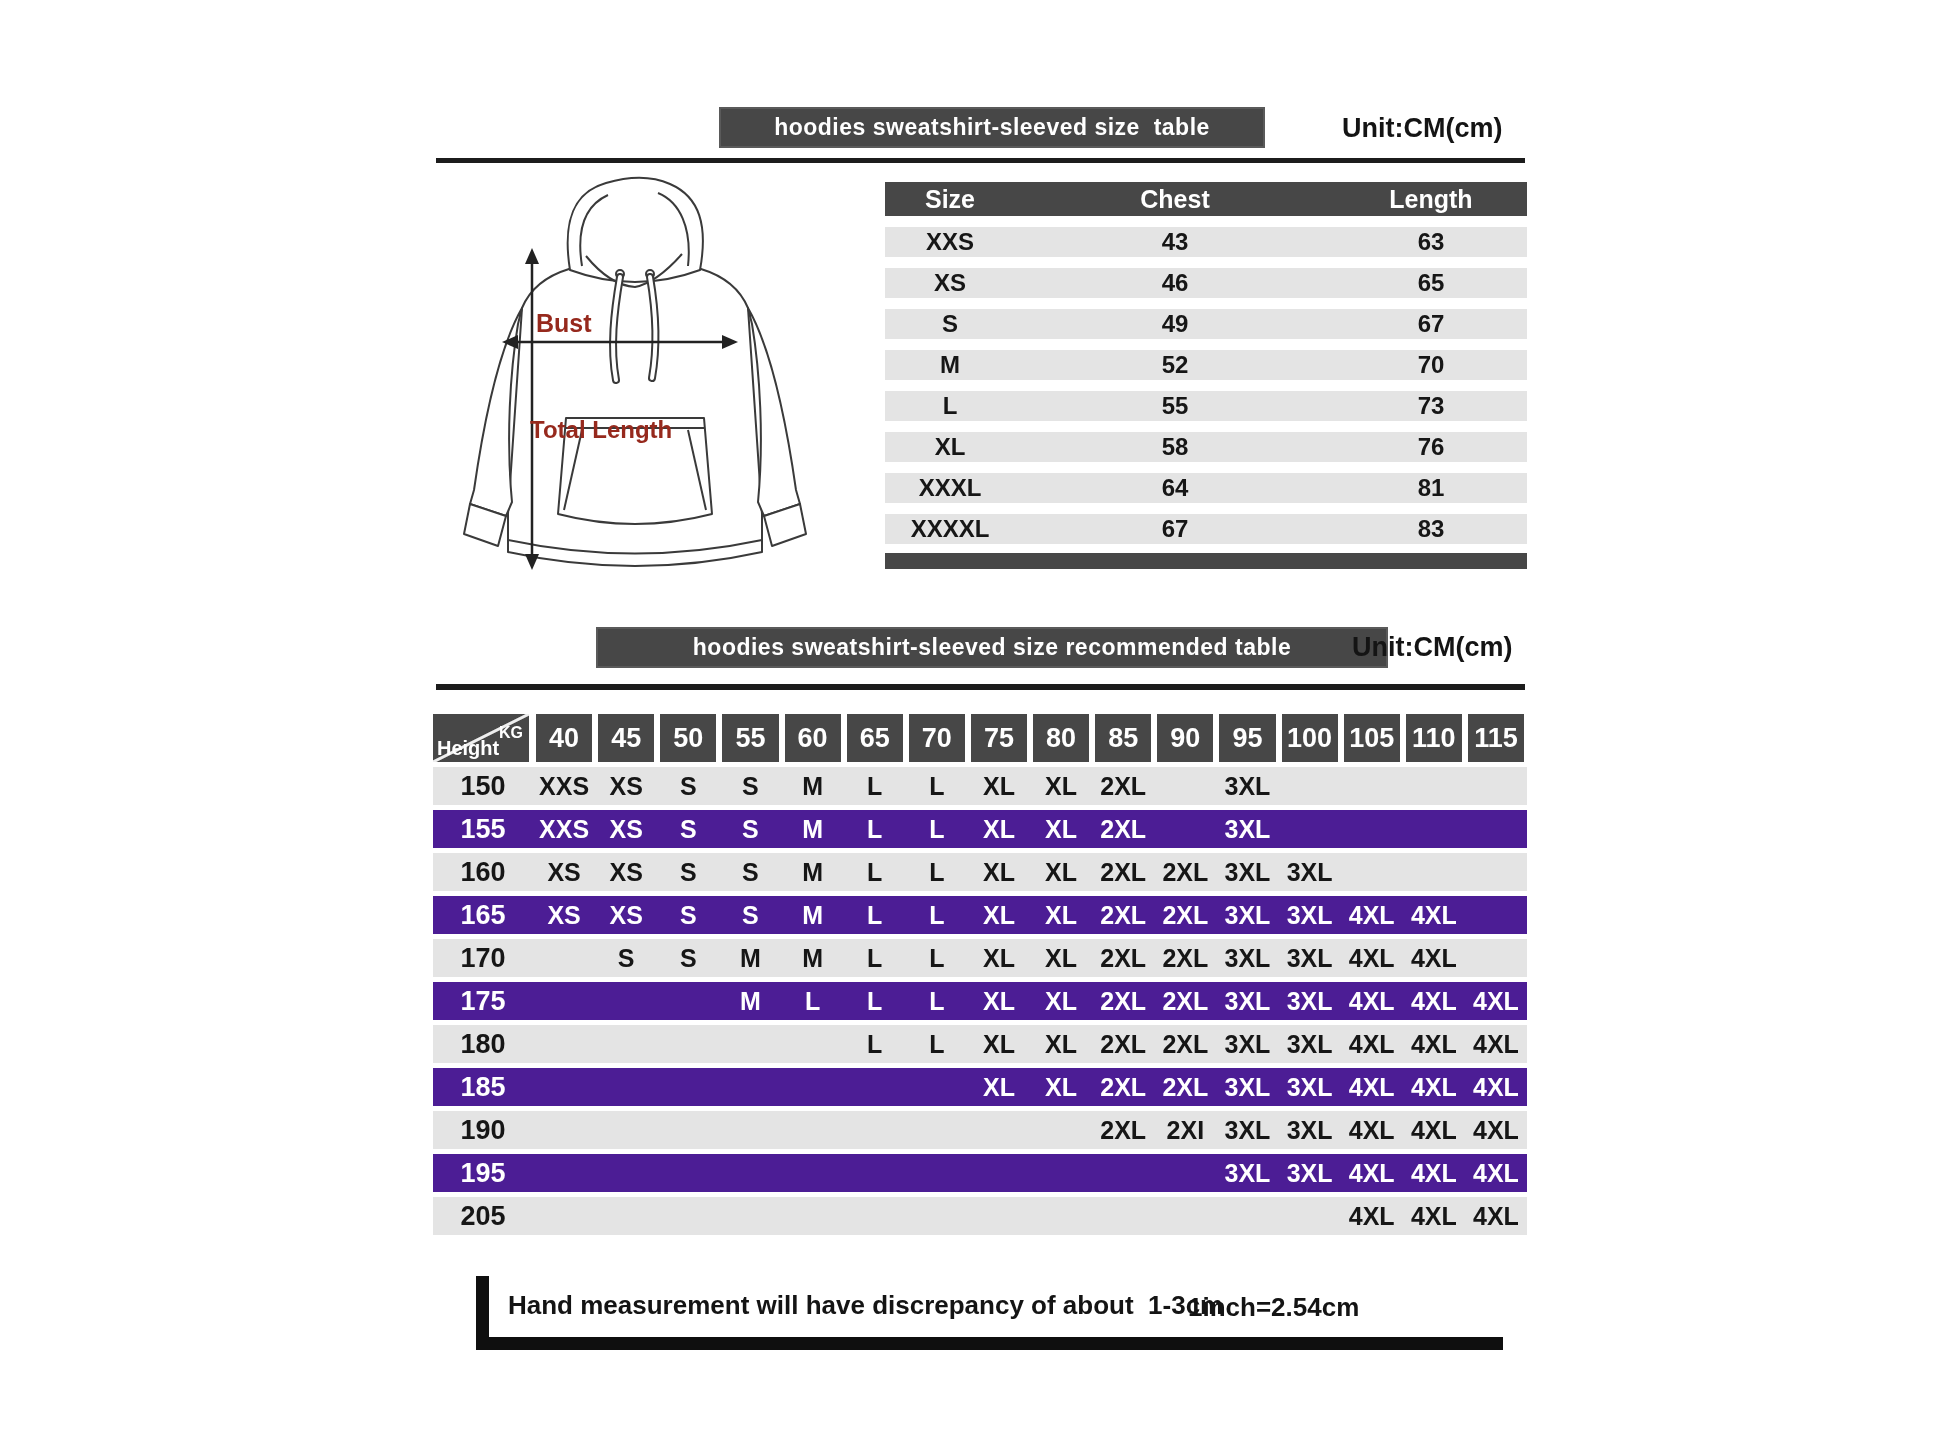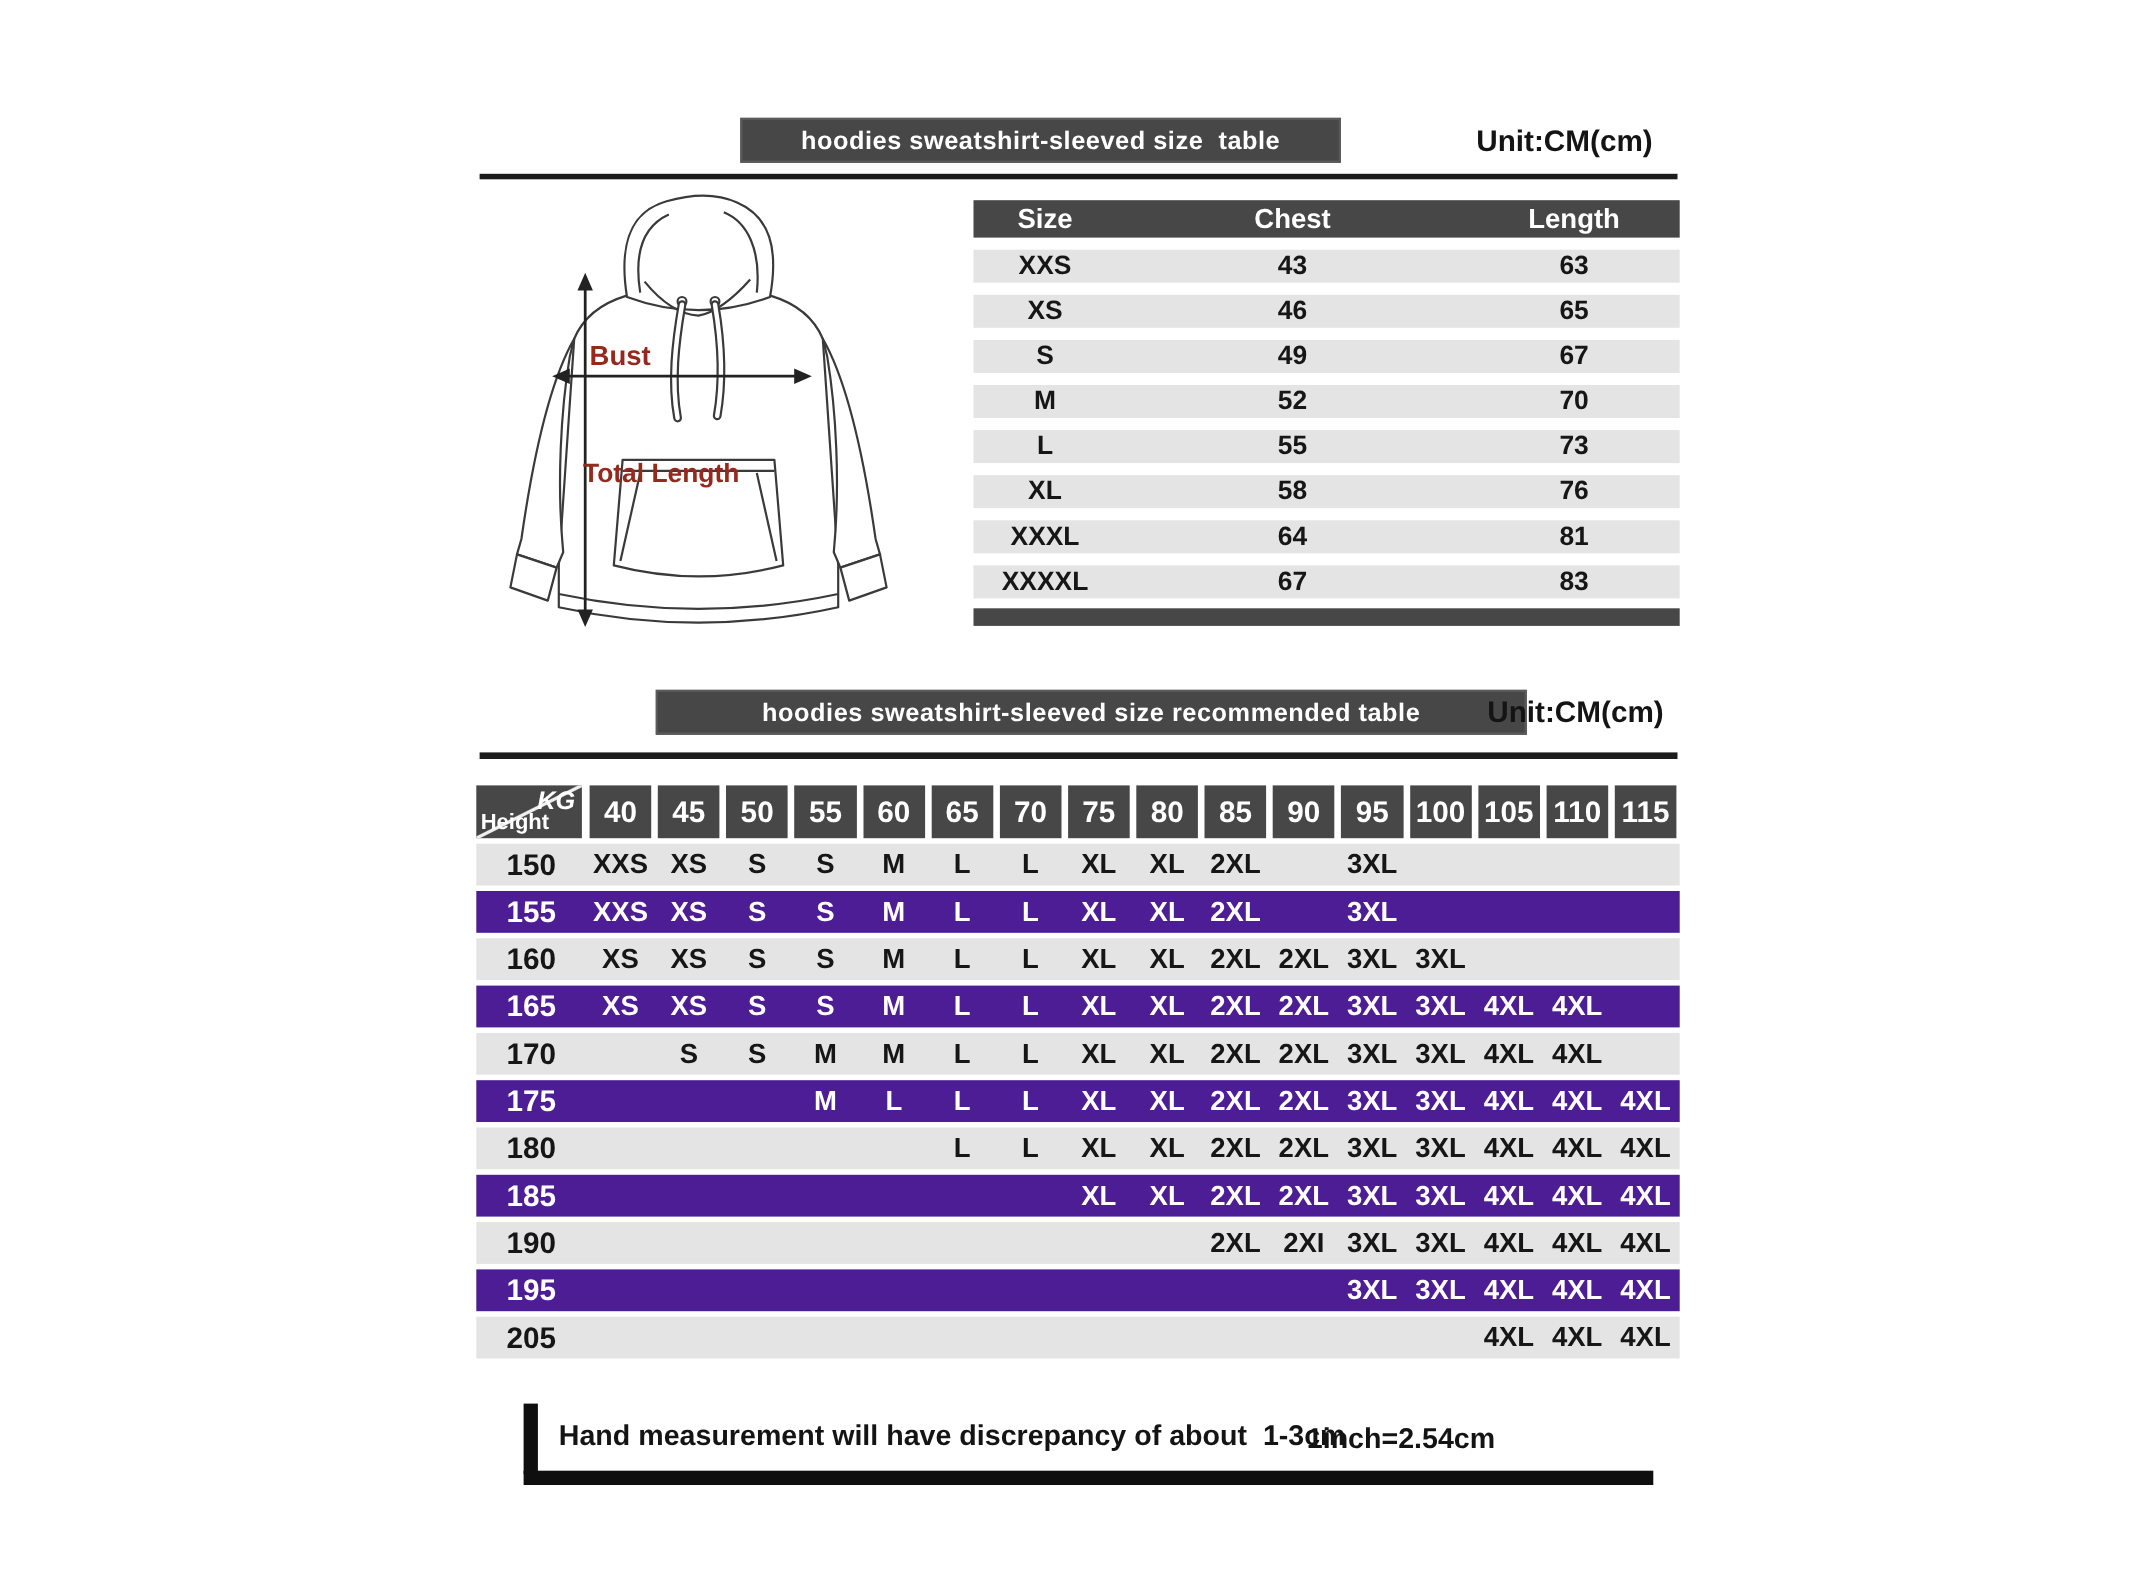--- a/index.html
+++ b/index.html
@@ -6,21 +6,21 @@
   .page {
     position:relative; width:1946px; height:1442px; background:#ffffff;
     font-family:"Liberation Sans", sans-serif; overflow:hidden;
   }
   .bar-title {
     position:absolute; background:#474747; color:#ffffff; font-weight:bold;
     display:flex; align-items:center; justify-content:center;
     font-size:23px; letter-spacing:.5px; white-space:pre;
     box-shadow:0 0 0 2px #5a5a5a inset;
   }
-  #title1-bar { left:673px; top:107px; width:546px; height:41px; }
+  #title1-bar { left:719px; top:107px; width:546px; height:41px; }
   #title2-bar { left:596px; top:627px; width:792px; height:41px; }
   .unit { position:absolute; font-weight:bold; font-size:27px; color:#141414; white-space:pre; }
   #unit1 { left:1342px; top:113px; }
   #unit2 { left:1352px; top:632px; }
   .rule { position:absolute; background:#1c1c1c; }
   #rule1 { left:436px; top:158px; width:1089px; height:5px; }
   #rule2 { left:436px; top:684px; width:1089px; height:6px; }
 
   
   #size-table { position:absolute; left:885px; top:182px; width:642px; }
@@ -36,21 +36,21 @@
   #rec-table { position:absolute; left:433px; top:714px; width:1094px; }
   .rt-head { display:grid; grid-template-columns:100px repeat(16,1fr); height:48px; }
   .rt-head .wcell { margin:0 3px; background:#474747; color:#fff; display:flex;
     align-items:center; justify-content:center; font-weight:bold; font-size:27px; }
   .rt-corner {
     position:relative; margin-right:4px; background:#474747; color:#fff; font-weight:bold;
     background-image:linear-gradient(to bottom right,
       transparent calc(50% - 2px), #efefef calc(50% - 1px),
       #efefef calc(50% + 1px), transparent calc(50% + 2px));
   }
-  .rt-corner .kg { position:absolute; top:0; right:6px; font-size:23px;font-style:italic; }
+  .rt-corner .kg { position:absolute; top:10px; right:6px; font-size:16px; }
   .rt-corner .hh { position:absolute; bottom:2px; left:4px; font-size:20px; }
   .rt-row {
     display:grid; grid-template-columns:100px repeat(16,1fr);
     height:38px; margin-top:5px; align-items:center; text-align:center;
     font-weight:bold; font-size:25px;
   }
   .rt-row.light { background:#e4e4e4; color:#161616; }
   .rt-row.dark  { background:#4c1d95; color:#ffffff; }
   .rt-row .hcell { font-size:27px; }
 

